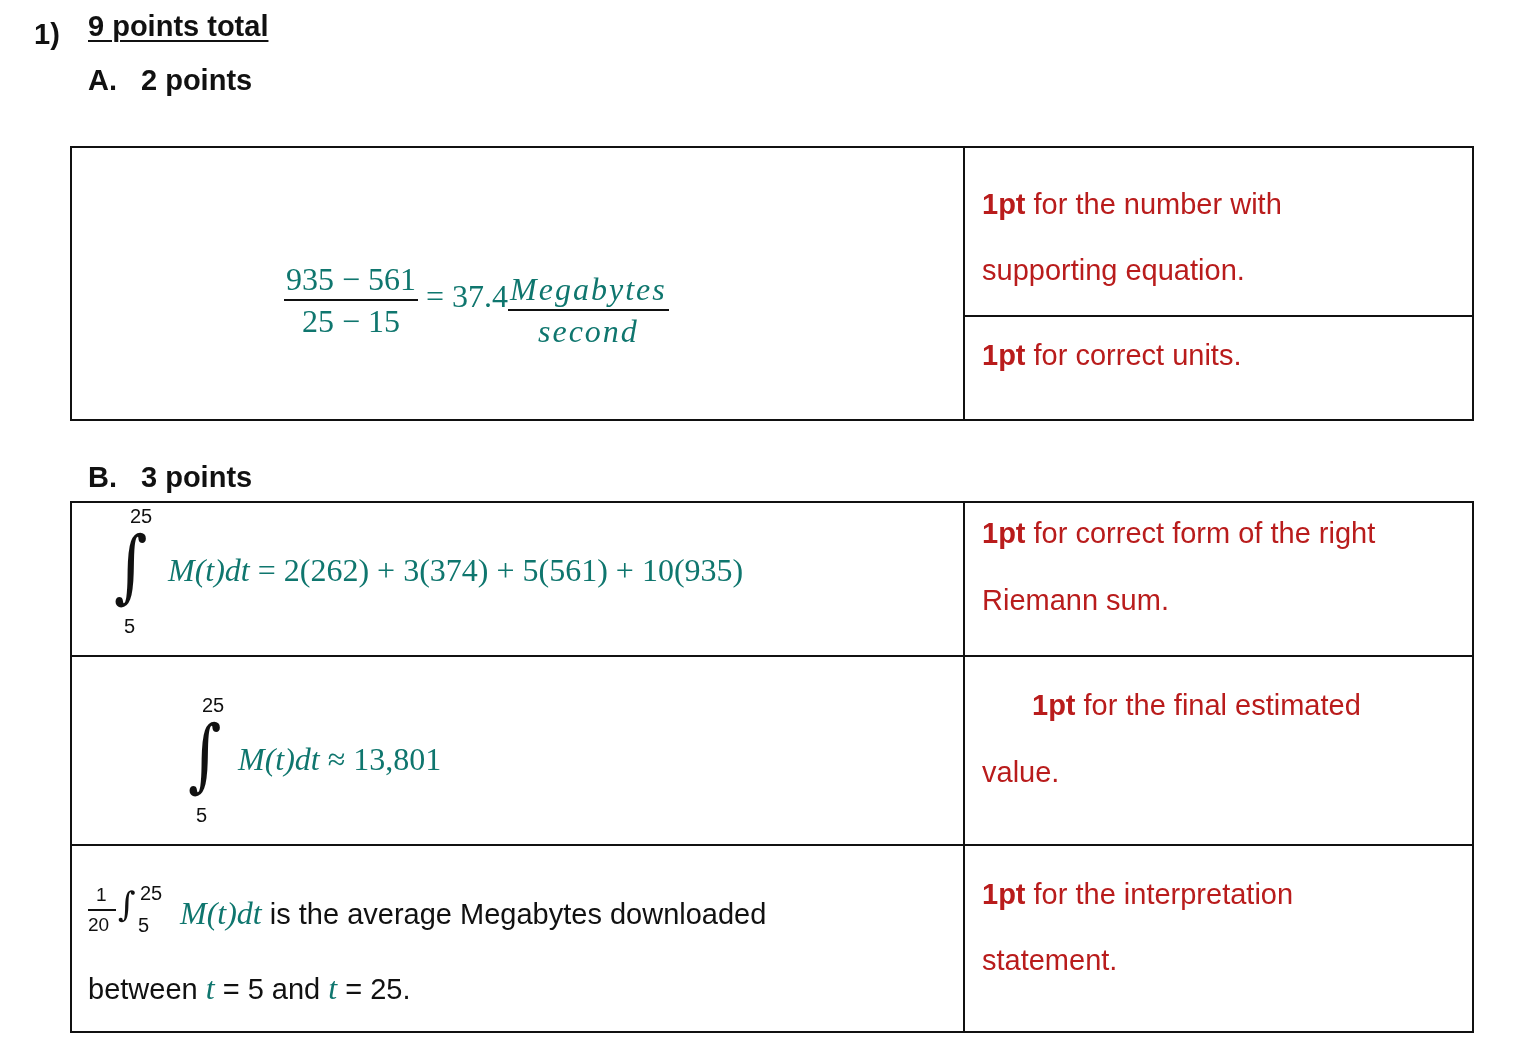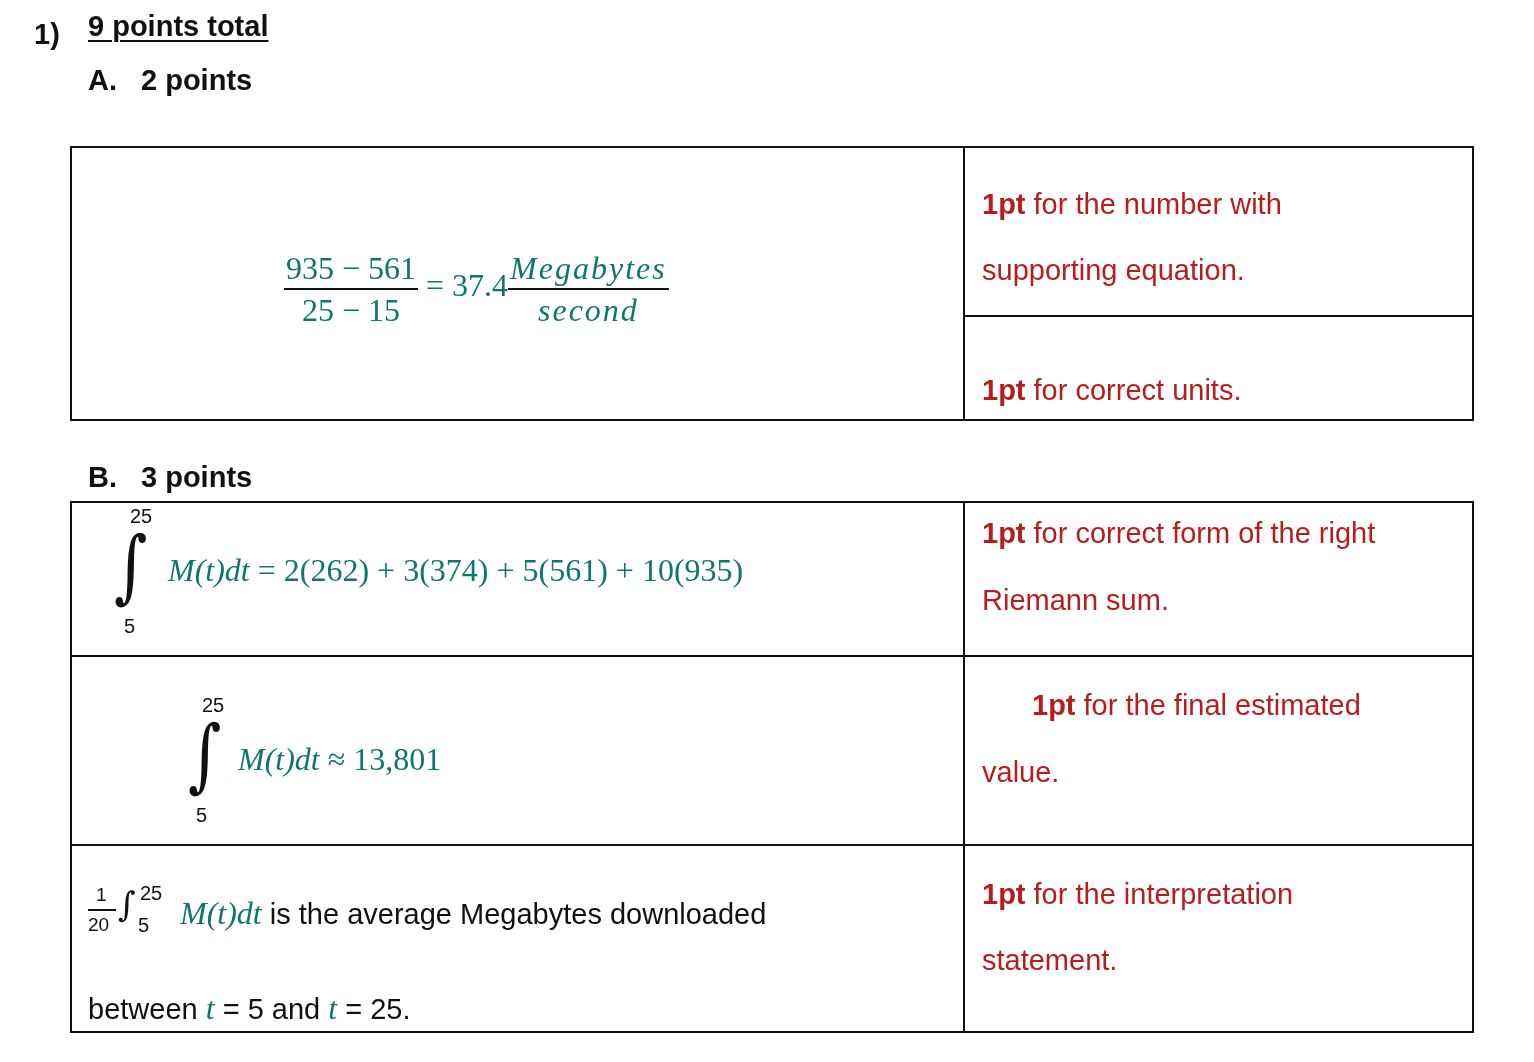--- a/index.html
+++ b/index.html
@@ -35,29 +35,29 @@
 <div class="hline" style="left:963px; top:315px; width:511px;"></div>
 
 <div class="abs math" style="left:284px; top:248px;">
   <span class="frac">
     <span class="num">935 − 561</span>
     <span class="bar"></span>
     <span class="den">25 − 15</span>
   </span>
   <span>=</span>
   <span>37.4</span><span class="frac mi">
-    <span class="num" style="letter-spacing:2px;">Megabytes</span>
+    <span class="num" style="letter-spacing:2px;margin-top:21px;">Megabytes</span>
     <span class="bar"></span>
     <span class="den" style="letter-spacing:2px;">second</span>
   </span>
 </div>
 
 <div class="abs rubric" style="left:982px; top:188px;"><b>1pt</b><span> for the number with</span></div>
 <div class="abs rubric" style="left:982px; top:254px;">supporting equation.</div>
-<div class="abs rubric" style="left:982px; top:374px;"><b>1pt</b><span> for correct units.</span></div>
+<div class="abs rubric" style="left:982px; top:339px;"><b>1pt</b><span> for correct units.</span></div>
 
 <div class="abs heading" style="left:88px; top:461px;">B.</div>
 <div class="abs heading" style="left:141px; top:461px;">3 points</div>
 
 <div class="box" style="left:70px; top:501px; width:1404px; height:532px;"></div>
 <div class="vline" style="left:963px; top:501px; height:532px;"></div>
 <div class="hline" style="left:70px; top:655px; width:1404px;"></div>
 <div class="hline" style="left:70px; top:844px; width:1404px;"></div>
 
 <div class="intbox" style="left:112px; top:505px; width:60px; height:135px;">
@@ -86,17 +86,17 @@
   <span class="abs" style="left:8px; top:0px; font-size:19px;">1</span>
   <span class="abs" style="left:0px; top:25px; width:28px; height:2px; background:#111;"></span>
   <span class="abs" style="left:0px; top:30px; font-size:19px;">20</span>
   <span class="abs" style="left:30px; top:0px; font-family:'DejaVu Serif',serif; font-size:34px;">∫</span>
   <span class="abs" style="left:52px; top:-2px; font-size:20px;">25</span>
   <span class="abs" style="left:50px; top:30px; font-size:20px;">5</span>
 </div>
 <div class="abs plain" style="left:180px; top:895px;">
   <span class="math mi" style="font-size:32px;">M(t)dt</span><span> is the average Megabytes downloaded</span>
 </div>
-<div class="abs plain" style="left:88px; top:970px;margin-top:20px;">
+<div class="abs plain" style="left:88px; top:970px;">
   <span>between </span><span class="math mi">t</span><span> = 5 and </span><span class="math mi">t</span><span> = 25.</span>
 </div>
 <div class="abs rubric" style="left:982px; top:878px;"><b>1pt</b><span> for the interpretation</span></div>
 <div class="abs rubric" style="left:982px; top:944px;">statement.</div>
 
 </body></html>

